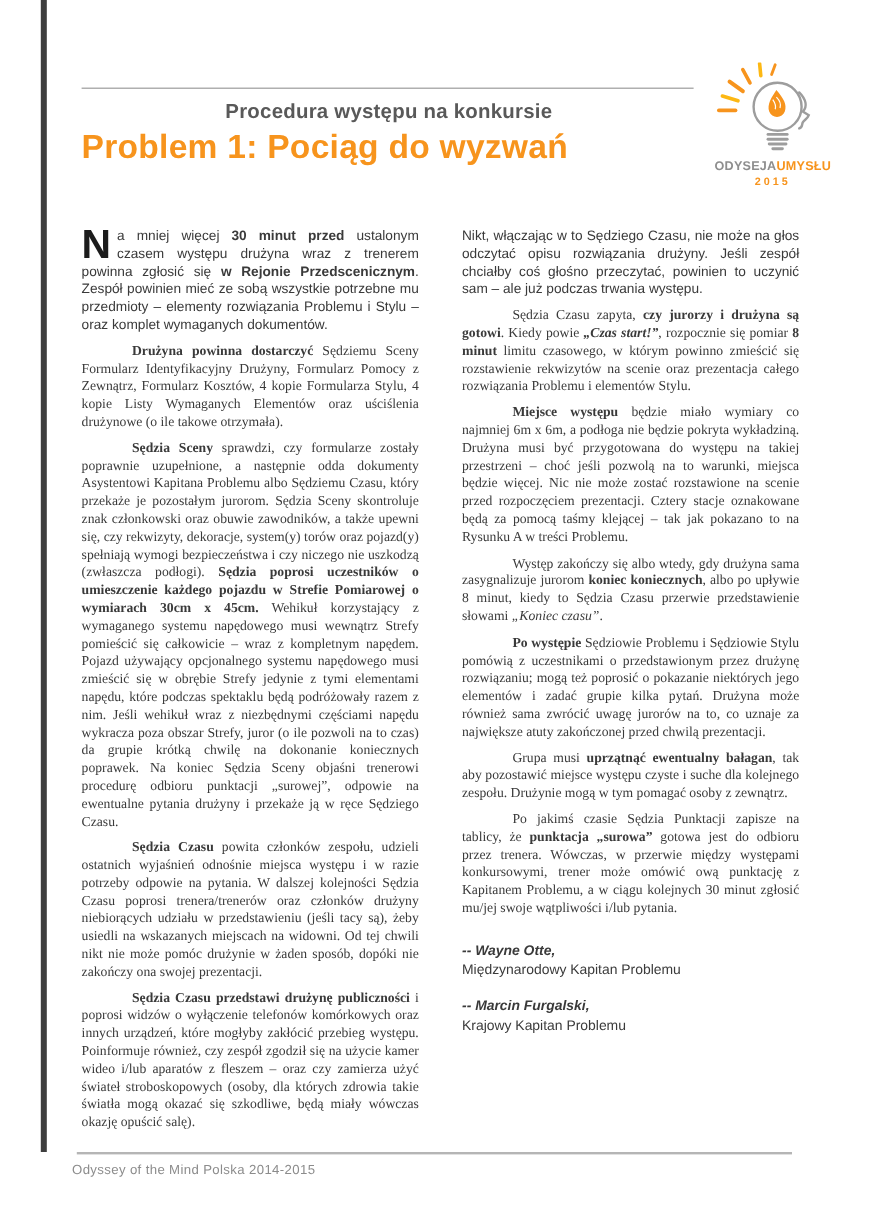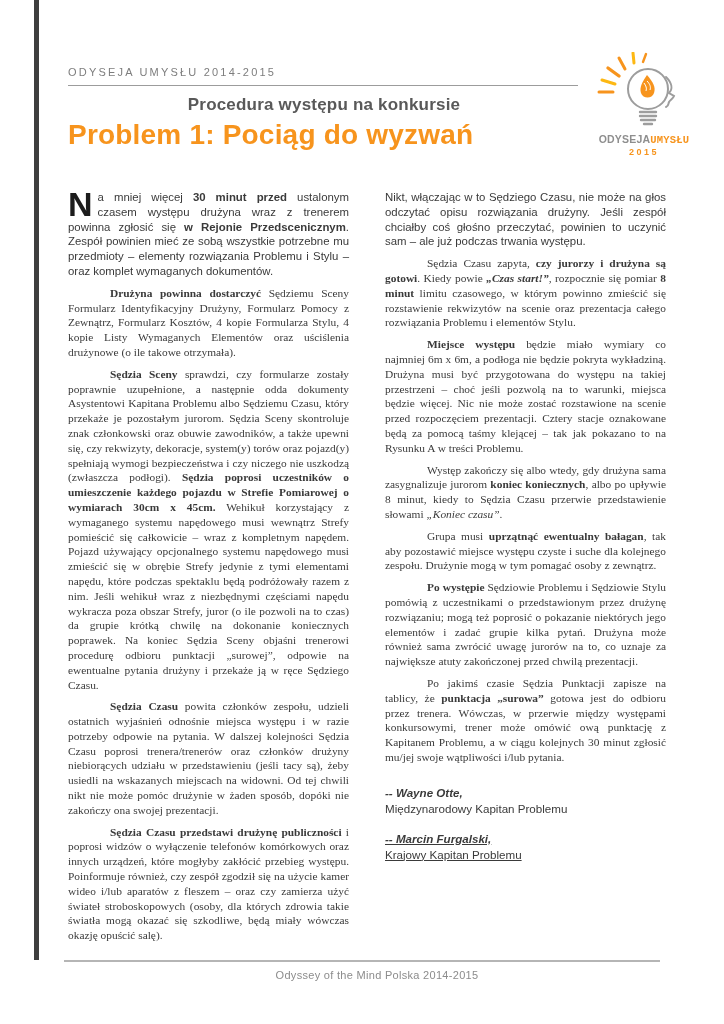--- a/index.html
+++ b/index.html
@@ -11,48 +11,47 @@
   
   .header{position:absolute;left:68px;top:66px;width:512px;}
   .kicker{font-size:11px;letter-spacing:2.2px;color:var(--gray,#7d7d7d);font-weight:400;}
   .kicker-rule{border:none;border-top:1px solid #9c9c9c;margin:7px 0 0 0;width:510px;}
   .subtitle{font-size:17px;font-weight:bold;color:#595959;margin-top:9px;letter-spacing:0.2px;text-align:center;}
   .title{font-size:28px;font-weight:bold;color:var(--orange,#F7941D);margin:4px 0 0 0;letter-spacing:0.2px;}
   
   .logo{position:absolute;left:586px;top:52px;width:116px;text-align:center;}
   .logo svg{display:block;margin:0 auto;}
   .logo-text{font-size:10.5px;font-weight:bold;letter-spacing:0.2px;color:#8e8e8e;margin-top:1px;white-space:nowrap;}
-  .logo-text .orange{color:var(--orange,#F7941D);font-family:Liberation Mono, monospace;}
+  .logo-text .orange{color:var(--orange,#F7941D);}
   .logo-year{font-size:9px;font-weight:bold;letter-spacing:2.5px;color:var(--orange,#F7941D);margin-top:1px;}
   
   .columns{position:absolute;left:68px;top:190px;width:598px;display:flex;gap:36px;}
   .col{width:281px;font-size:11.4px;line-height:14.8px;color:var(--body,#3a3a3a);text-align:justify;}
   .para{margin:0 0 7px 0;}
   .para.indent{text-indent:42px;font-family:Liberation Serif, serif;}
   .dropcap{float:left;font-weight:bold;font-size:34px;line-height:26px;color:#1c1c1c;margin:1px 5px 0 0;}
   .b{font-weight:bold;}
   .i{font-style:italic;}
   .sig-block{text-align:left;line-height:16px;}
   .sig-block.first{margin-top:20px;}
-  .sig-block.second{margin-top:14px;text-decoration:underline;}
+  .sig-block.second{margin-top:14px;}
   .sig-name{font-weight:bold;font-style:italic;font-size:11.6px;}
   .sig-title{font-size:11.6px;}
   
   .footer-rule{position:absolute;left:64px;top:960px;width:596px;border:none;border-top:2px solid #b5b5b5;margin:0;}
-  .footer-text{position:absolute;top:969px;left:81px;width:592px;text-align:center;font-size:11px;color:#8c8c8c;letter-spacing:0.3px;}
+  .footer-text{position:absolute;top:969px;left:60px;width:592px;text-align:left;font-size:11px;color:#8c8c8c;letter-spacing:0.3px;}
 </style>
 </head>
 <body>
 
 <div class="page" style="--orange: #F7941D; --gray: #7d7d7d; --body: #3a3a3a; --bar: #3e3e3e;">
 
   <div class="accent-bar"></div>
 
   <header class="header">
-    <div class="kicker">ODYSEJA UMYSŁU 2014-2015</div>
     <hr class="kicker-rule">
     <div class="subtitle">Procedura występu na konkursie</div>
     <h1 class="title">Problem 1: Pociąg do wyzwań</h1>
   </header>
 
   <div class="logo">
     <svg width="104" height="80" viewBox="0 0 104 80">
       <g stroke-linecap="round">
         <line x1="7" y1="40" x2="21" y2="40" stroke="#F7941D" stroke-width="3"></line>
         <line x1="10" y1="28" x2="23" y2="32" stroke="#FDB813" stroke-width="3"></line>
@@ -83,22 +82,22 @@
         <p class="para indent"><span class="b">Sędzia Sceny</span><span> sprawdzi, czy formularze zostały poprawnie uzupełnione, a następnie odda dokumenty Asystentowi Kapitana Problemu albo Sędziemu Czasu, który przekaże je pozostałym jurorom. Sędzia Sceny skontroluje znak członkowski oraz obuwie zawodników, a także upewni się, czy rekwizyty, dekoracje, system(y) torów oraz pojazd(y) spełniają wymogi bezpieczeństwa i czy niczego nie uszkodzą (zwłaszcza podłogi). </span><span class="b">Sędzia poprosi uczestników o umieszczenie każdego pojazdu w Strefie Pomiarowej o wymiarach 30cm x 45cm.</span><span> Wehikuł korzystający z wymaganego systemu napędowego musi wewnątrz Strefy pomieścić się całkowicie – wraz z kompletnym napędem. Pojazd używający opcjonalnego systemu napędowego musi zmieścić się w obrębie Strefy jedynie z tymi elementami napędu, które podczas spektaklu będą podróżowały razem z nim. Jeśli wehikuł wraz z niezbędnymi częściami napędu wykracza poza obszar Strefy, juror (o ile pozwoli na to czas) da grupie krótką chwilę na dokonanie koniecznych poprawek. Na koniec Sędzia Sceny objaśni trenerowi procedurę odbioru punktacji „surowej”, odpowie na ewentualne pytania drużyny i przekaże ją w ręce Sędziego Czasu.</span></p>
         <p class="para indent"><span class="b">Sędzia Czasu</span><span> powita członków zespołu, udzieli ostatnich wyjaśnień odnośnie miejsca występu i w razie potrzeby odpowie na pytania. W dalszej kolejności Sędzia Czasu poprosi trenera/trenerów oraz członków drużyny niebiorących udziału w przedstawieniu (jeśli tacy są), żeby usiedli na wskazanych miejscach na widowni. Od tej chwili nikt nie może pomóc drużynie w żaden sposób, dopóki nie zakończy ona swojej prezentacji.</span></p>
         <p class="para indent"><span class="b">Sędzia Czasu przedstawi drużynę publiczności</span><span> i poprosi widzów o wyłączenie telefonów komórkowych oraz innych urządzeń, które mogłyby zakłócić przebieg występu. Poinformuje również, czy zespół zgodził się na użycie kamer wideo i/lub aparatów z fleszem – oraz czy zamierza użyć świateł stroboskopowych (osoby, dla których zdrowia takie światła mogą okazać się szkodliwe, będą miały wówczas okazję opuścić salę).</span></p>
       </div>
     <div class="col">
       <div id="paras-right">
           <p class="para"><span>Nikt, włączając w to Sędziego Czasu, nie może na głos odczytać opisu rozwiązania drużyny. Jeśli zespół chciałby coś głośno przeczytać, powinien to uczynić sam – ale już podczas trwania występu.</span></p>
           <p class="para indent"><span>Sędzia Czasu zapyta, </span><span class="b">czy jurorzy i drużyna są gotowi</span><span>. Kiedy powie </span><span class="b i">„Czas start!”</span><span>, rozpocznie się pomiar </span><span class="b">8 minut</span><span> limitu czasowego, w którym powinno zmieścić się rozstawienie rekwizytów na scenie oraz prezentacja całego rozwiązania Problemu i elementów Stylu.</span></p>
           <p class="para indent"><span class="b">Miejsce występu</span><span> będzie miało wymiary co najmniej 6m x 6m, a podłoga nie będzie pokryta wykładziną. Drużyna musi być przygotowana do występu na takiej przestrzeni – choć jeśli pozwolą na to warunki, miejsca będzie więcej. Nic nie może zostać rozstawione na scenie przed rozpoczęciem prezentacji. Cztery stacje oznakowane będą za pomocą taśmy klejącej – tak jak pokazano to na Rysunku A w treści Problemu.</span></p>
           <p class="para indent"><span>Występ zakończy się albo wtedy, gdy drużyna sama zasygnalizuje jurorom </span><span class="b">koniec koniecznych</span><span>, albo po upływie 8 minut, kiedy to Sędzia Czasu przerwie przedstawienie słowami </span><span class="i">„Koniec czasu”</span><span>.</span></p>
+          <p class="para indent"><span class="b">Po występie</span><span> Sędziowie Problemu i Sędziowie Stylu pomówią z uczestnikami o przedstawionym przez drużynę rozwiązaniu; mogą też poprosić o pokazanie niektórych jego elementów i zadać grupie kilka pytań. Drużyna może również sama zwrócić uwagę jurorów na to, co uznaje za największe atuty zakończonej przed chwilą prezentacji.</span></p>
           <p class="para indent"><span>Grupa musi </span><span class="b">uprzątnąć ewentualny bałagan</span><span>, tak aby pozostawić miejsce występu czyste i suche dla kolejnego zespołu. Drużynie mogą w tym pomagać osoby z zewnątrz.</span></p>
-          <p class="para indent"><span class="b">Po występie</span><span> Sędziowie Problemu i Sędziowie Stylu pomówią z uczestnikami o przedstawionym przez drużynę rozwiązaniu; mogą też poprosić o pokazanie niektórych jego elementów i zadać grupie kilka pytań. Drużyna może również sama zwrócić uwagę jurorów na to, co uznaje za największe atuty zakończonej przed chwilą prezentacji.</span></p>
           <p class="para indent"><span>Po jakimś czasie Sędzia Punktacji zapisze na tablicy, że </span><span class="b">punktacja „surowa”</span><span> gotowa jest do odbioru przez trenera. Wówczas, w przerwie między występami konkursowymi, trener może omówić ową punktację z Kapitanem Problemu, a w ciągu kolejnych 30 minut zgłosić mu/jej swoje wątpliwości i/lub pytania.</span></p>
         </div>
       <div class="sig-block first">
         <div class="sig-name">-- Wayne Otte,</div>
         <div class="sig-title">Międzynarodowy Kapitan Problemu</div>
       </div>
       <div class="sig-block second">
         <div class="sig-name">-- Marcin Furgalski,</div>
         <div class="sig-title">Krajowy Kapitan Problemu</div>
       </div>

